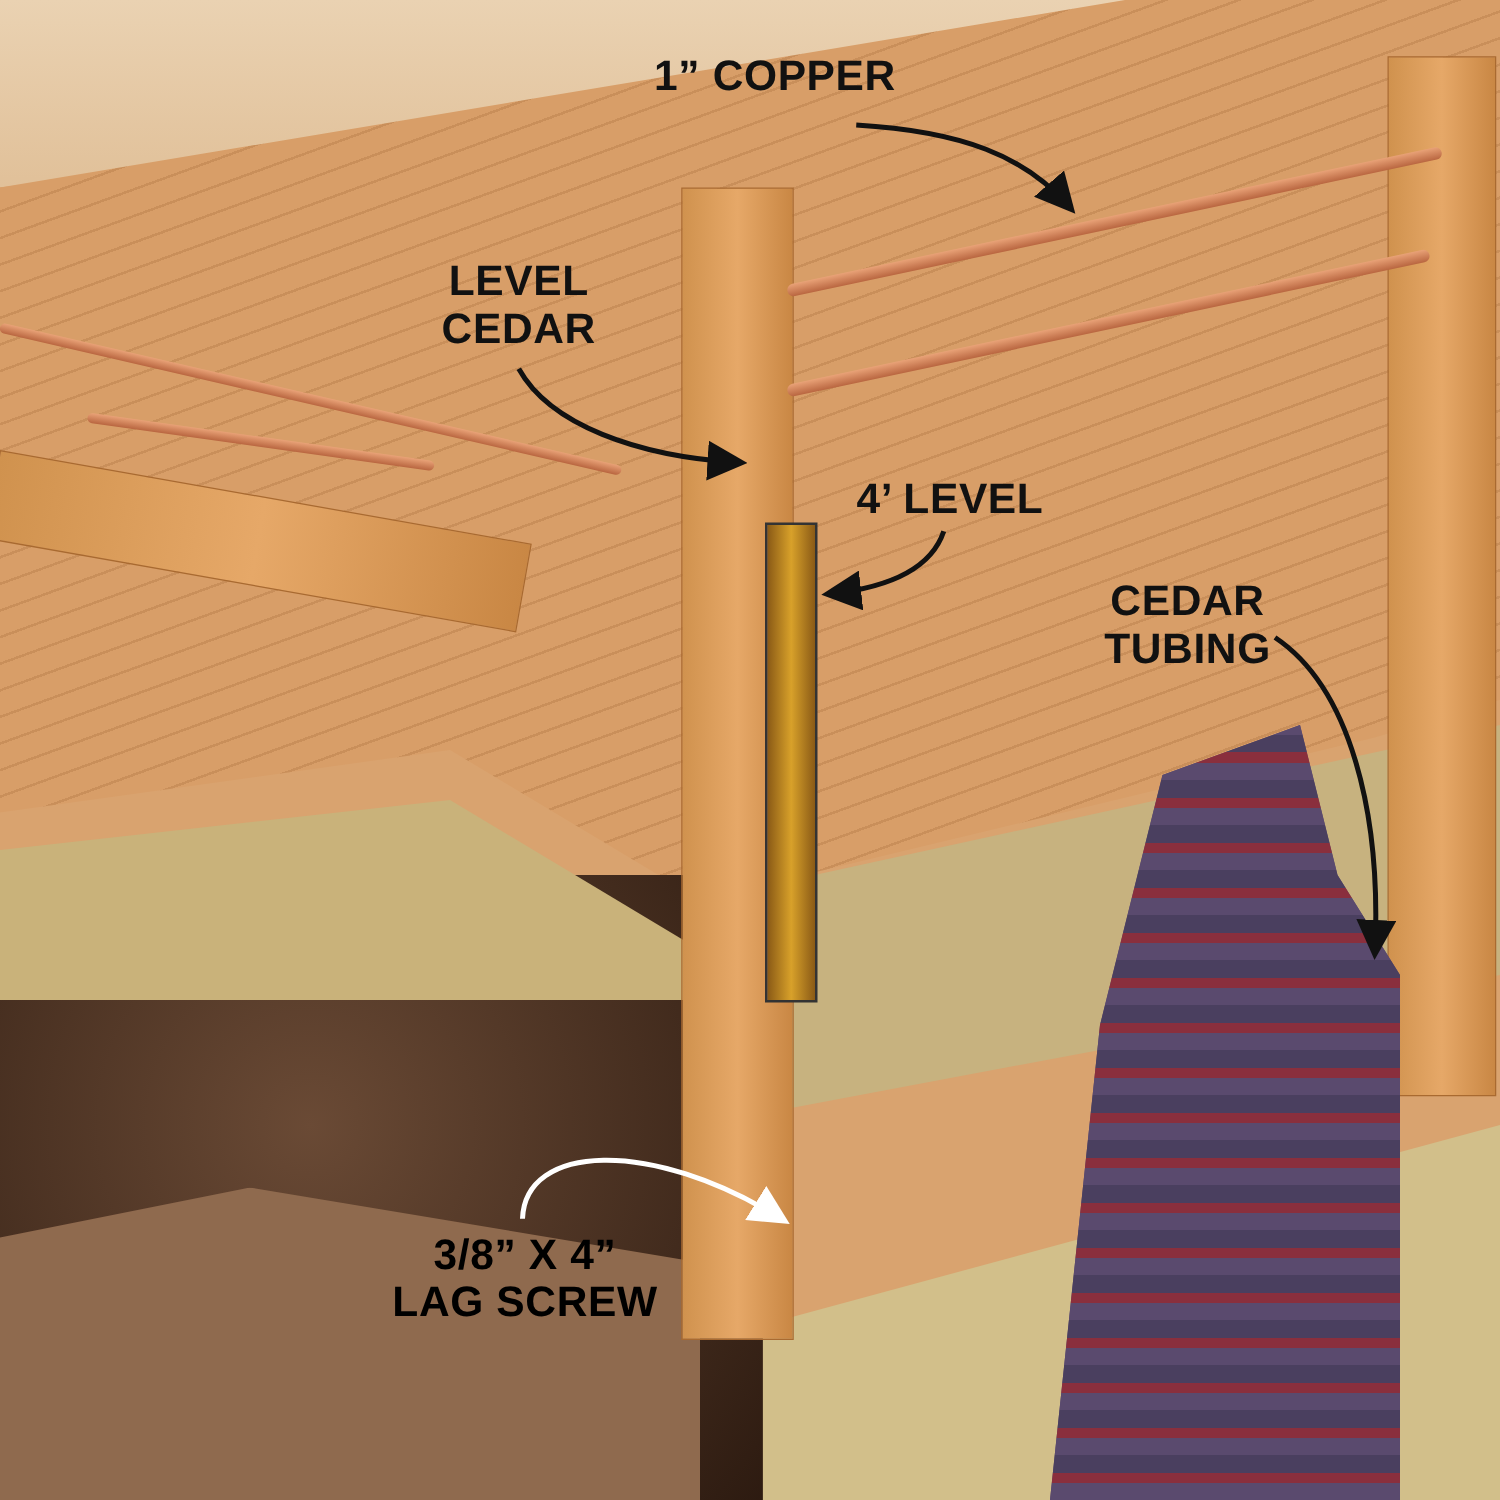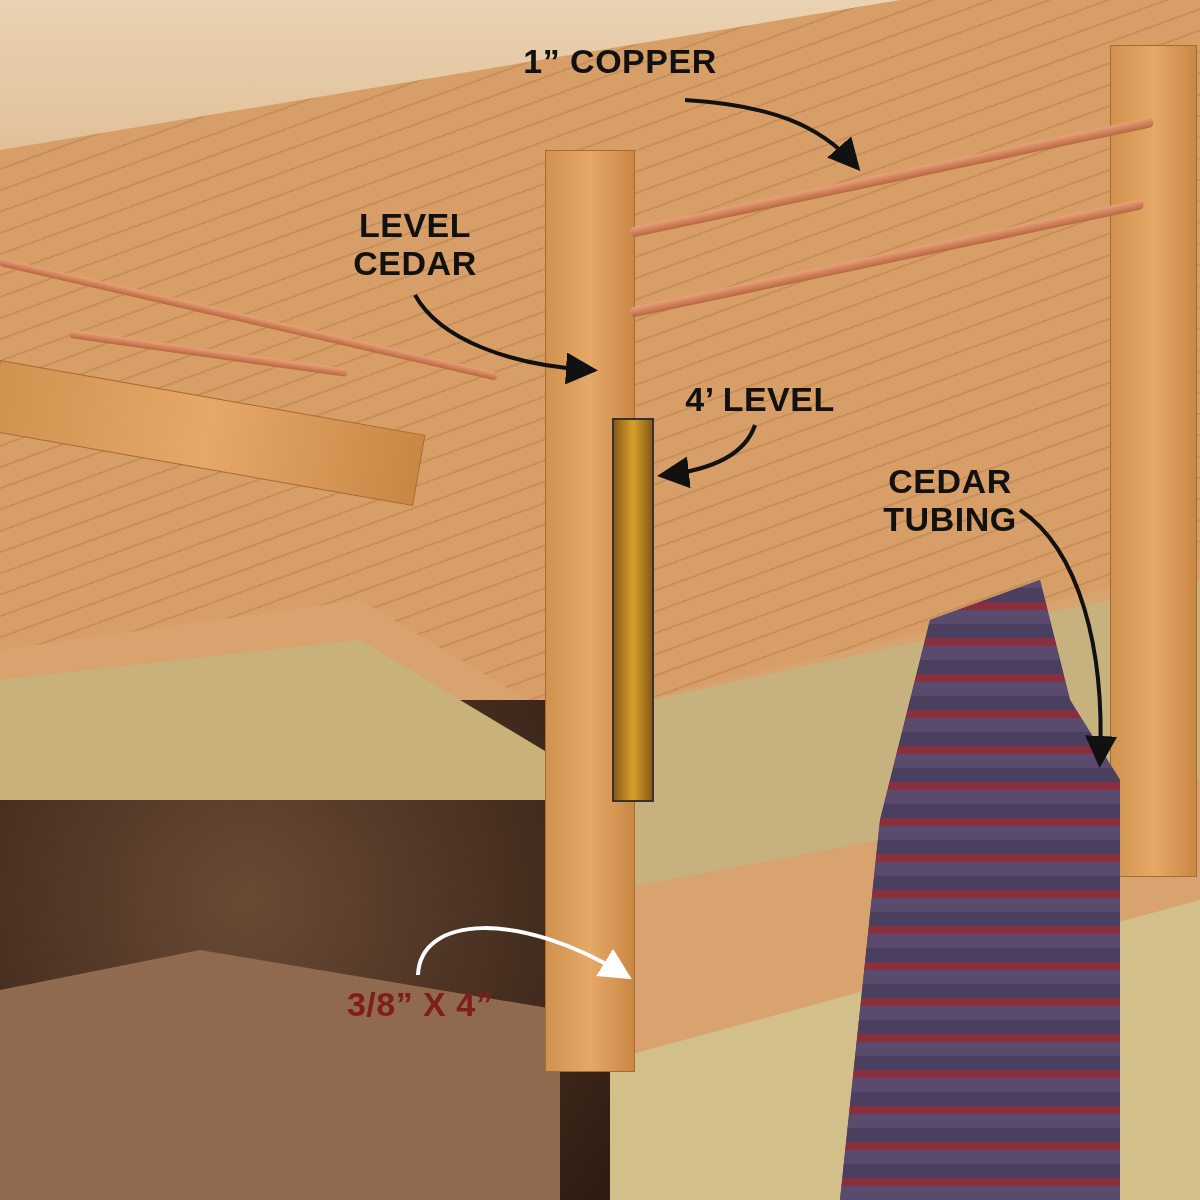--- a/index.html
+++ b/index.html
@@ -12,21 +12,21 @@
   .shadow{position:absolute;left:0;top:950px;width:560px;height:250px;background:#8f6a4e;clip-path:polygon(0 40px,200px 0,560px 60px,560px 250px,0 250px);}
   .joist{position:absolute;background:#c9b27a;}
   .post{position:absolute;background:linear-gradient(90deg,#d0924e,#e6a868,#c98744);border:1px solid #a96a30;}
   .tube{position:absolute;height:10px;background:linear-gradient(#e9a277,#b96640);border-radius:5px;transform-origin:left center;}
   .level{position:absolute;left:612px;top:418px;width:38px;height:380px;background:linear-gradient(90deg,#8a5a16,#d8a12a,#8a5a16);border:2px solid #333;}
   .person{position:absolute;left:840px;top:580px;width:280px;height:620px;
     background:repeating-linear-gradient(0deg,#5a4a6e 0 14px,#8a2f3d 14px 22px,#4a3f5f 22px 36px),#5a4a6e;
     clip-path:polygon(90px 40px,200px 0,230px 120px,280px 200px,280px 620px,0 620px,40px 240px);}
   .label{position:absolute;font-weight:bold;font-size:34px;line-height:38px;text-align:center;letter-spacing:0.5px;}
   .label.dark{color:#111;}
-  .label.light{color:#7f1d1d;}
+  .label.light{color:#000000;}
   svg.arrows{position:absolute;left:0;top:0;}
 </style>
 </head>
 <body>
 
 <div class="wall"></div>
 <div class="deck"></div>
 <div class="ground"></div>
 <div class="shadow"></div>
 <div class="joist" style="left:0;top:640px;width:560px;height:160px;clip-path:polygon(0 40px,360px 0,560px 120px,560px 160px,0 160px);"></div>
@@ -54,20 +54,21 @@
 </div>
 <div class="label dark" style="left:680px;top:380px;width:160px;">
   <div>4’ LEVEL</div>
 </div>
 <div class="label dark" style="left:880px;top:462px;width:140px;">
   <div>CEDAR</div>
   <div>TUBING</div>
 </div>
 <div class="label light" style="left:310px;top:985px;width:220px;">
   <div>3/8” X 4”</div>
+  <div>LAG SCREW</div>
 </div>
 
 <svg class="arrows" width="1200" height="1200">
   <defs>
     <marker id="ah" markerWidth="8" markerHeight="8" refX="6" refY="4" orient="auto">
         <path d="M0,0 L8,4 L0,8z" fill="#111"></path>
       </marker>
     <marker id="ahw" markerWidth="8" markerHeight="8" refX="6" refY="4" orient="auto">
         <path d="M0,0 L8,4 L0,8z" fill="#fff"></path>
       </marker>

